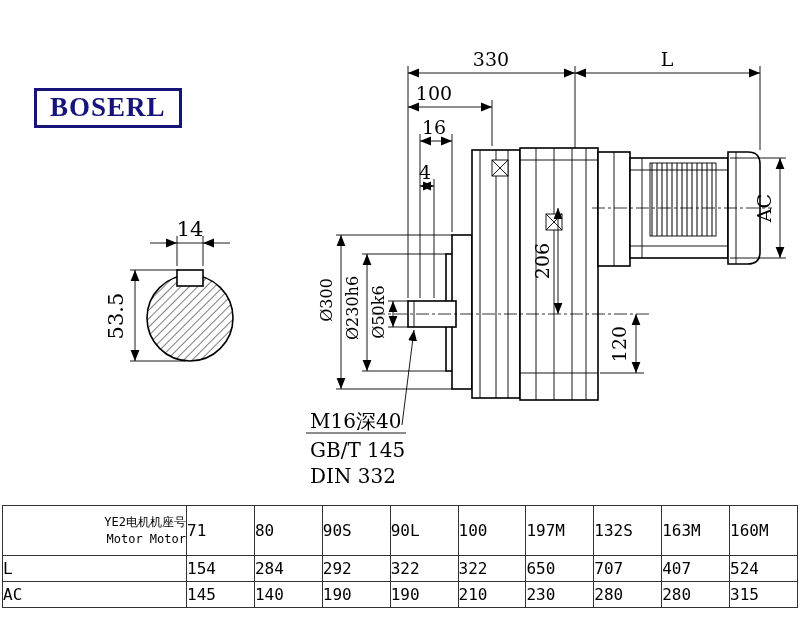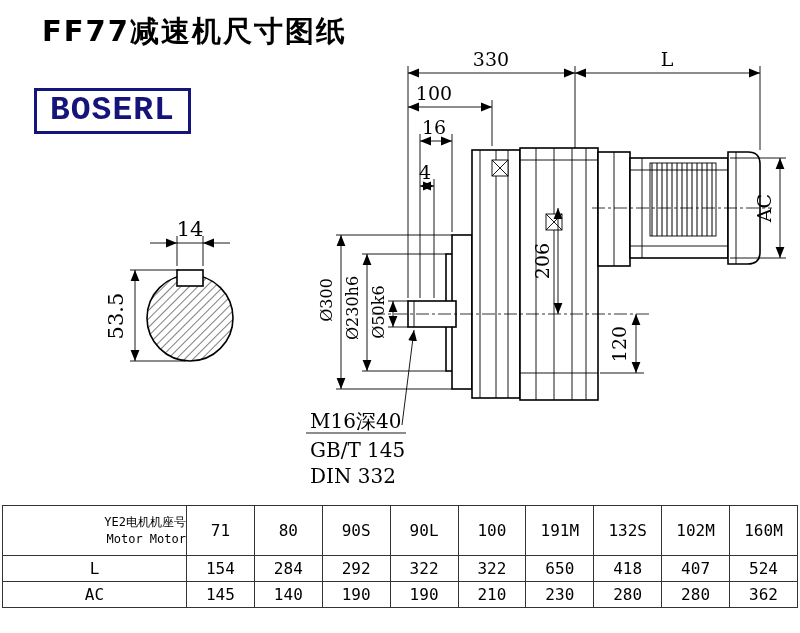--- a/index.html
+++ b/index.html
@@ -1,45 +1,44 @@
 <!DOCTYPE html>
 <html><head>
 <meta charset="utf-8">
 <style>
   *{margin:0;padding:0;box-sizing:border-box}
   html,body{width:800px;height:633px;background:#ffffff;overflow:hidden}
   body{position:relative;font-family:"DejaVu Sans",sans-serif;color:#000}
   .page{position:absolute;inset:0;background:#fff}
   .title{position:absolute;left:42px;top:12px;font-size:29px;font-weight:bold;letter-spacing:2px;white-space:nowrap}
   .logo{position:absolute;left:34px;top:88px;border:3px solid #14147a;color:#14147a;
-        font-family:Liberation Mono, monospace;font-weight:bold;font-size:33px;
+        font-family:Liberation Serif, serif;font-weight:bold;font-size:27px;
         line-height:1.1;padding:2px 13px;letter-spacing:1px;background:#fff}
   svg.drawing{position:absolute;left:0;top:0}
   
   .thick{fill:#fff;stroke:#000;stroke-width:1.6}
   .thin{fill:none;stroke:#000;stroke-width:0.9}
   .dim{fill:none;stroke:#000;stroke-width:0.9}
   .cl{fill:none;stroke:#000;stroke-width:0.8;stroke-dasharray:13 3 3 3}
   .sym{fill:#fff;stroke:#000;stroke-width:0.9}
   .dtxt{font-family:"DejaVu Serif","Liberation Serif",serif;font-size:19px;fill:#000}
   .dtxt2{font-family:"DejaVu Serif","Liberation Serif",serif;font-size:21px;fill:#000}
   .dtxts{font-family:"DejaVu Serif","Liberation Serif",serif;font-size:16px;fill:#000}
   .ntxt{font-family:"DejaVu Serif","Liberation Serif",serif;font-size:20px;fill:#000}
   
   table.dim-table{position:absolute;left:2px;top:505px;width:796px;border-collapse:collapse;
         table-layout:fixed;font-family:"DejaVu Sans Mono","Liberation Mono",monospace;font-size:16px}
-  .dim-table td{border:1px solid #333;text-align:center;vertical-align:middle;padding:0;background:#fff}
+  .dim-table td{border:1px solid #333;vertical-align:middle;padding:0;background:#fff}
   .dim-table td.hdr{ text-align:right;padding-left:22px;font-size:12px;line-height:1.35}
 </style>
 </head>
 <body>
 
 <div class="page">
 
-  <div class="title">FF77减速机尺寸图纸</div>
   <div class="logo">BOSERL</div>
 
   <svg class="drawing" width="800" height="505" viewBox="0 0 800 505" xmlns="http://www.w3.org/2000/svg">
     <defs>
       <marker id="arr" viewBox="0 0 10 10" refX="10" refY="5" markerWidth="11" markerHeight="11" orient="auto-start-reverse" markerUnits="userSpaceOnUse">
         <path d="M0,1 L10,5 L0,9 Z" fill="#000"></path>
       </marker>
       <pattern id="hatch" width="6" height="6" patternUnits="userSpaceOnUse" patternTransform="rotate(45)">
         <line x1="0" y1="0" x2="0" y2="6" stroke="#000" stroke-width="1"></line>
       </pattern>
@@ -193,45 +192,45 @@
       <tr style="height:50px">
         <td class="hdr">
           <div>YE2电机机座号</div>
           <div>Motor Motor</div>
         </td>
         <td>71</td>
         <td>80</td>
         <td>90S</td>
         <td>90L</td>
         <td>100</td>
-        <td>191M</td>
+        <td>197M</td>
         <td>132S</td>
-        <td>102M</td>
+        <td>163M</td>
         <td>160M</td>
       </tr>
       <tr style="height:26px">
         <td>L</td>
         <td>154</td>
         <td>284</td>
         <td>292</td>
         <td>322</td>
         <td>322</td>
         <td>650</td>
-        <td>418</td>
+        <td>707</td>
         <td>407</td>
         <td>524</td>
       </tr>
       <tr style="height:26px">
         <td>AC</td>
         <td>145</td>
         <td>140</td>
         <td>190</td>
         <td>190</td>
         <td>210</td>
         <td>230</td>
         <td>280</td>
         <td>280</td>
-        <td>362</td>
+        <td>315</td>
       </tr>
     </tbody>
   </table>
 
 </div>
 
 </body></html>

